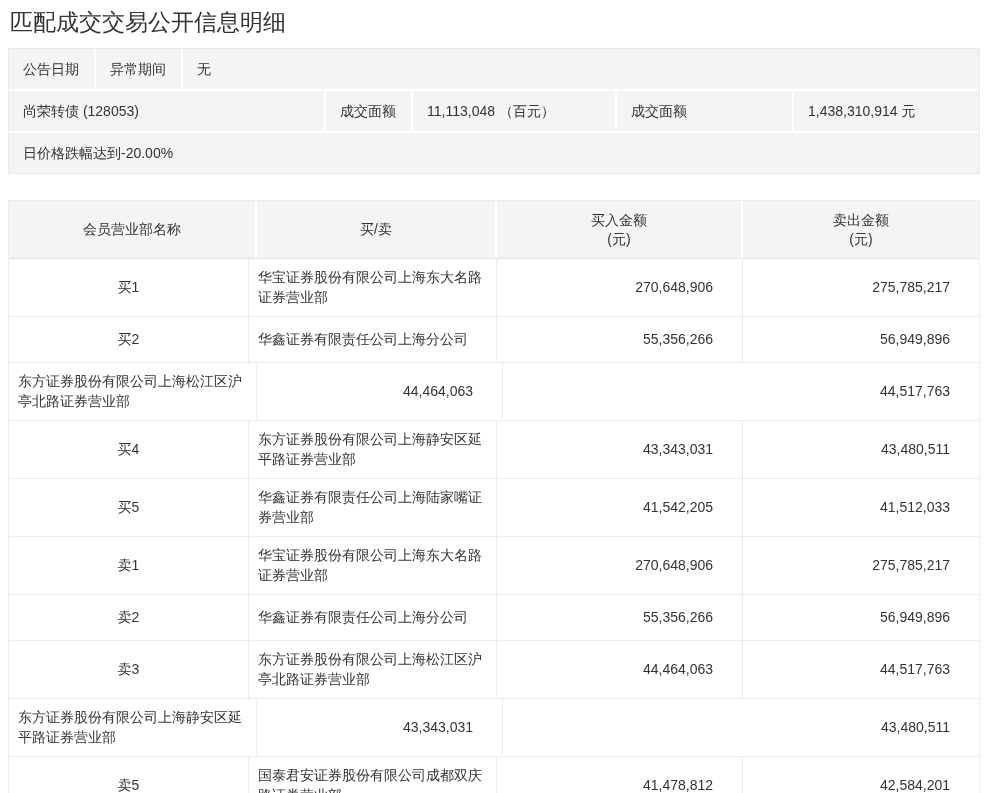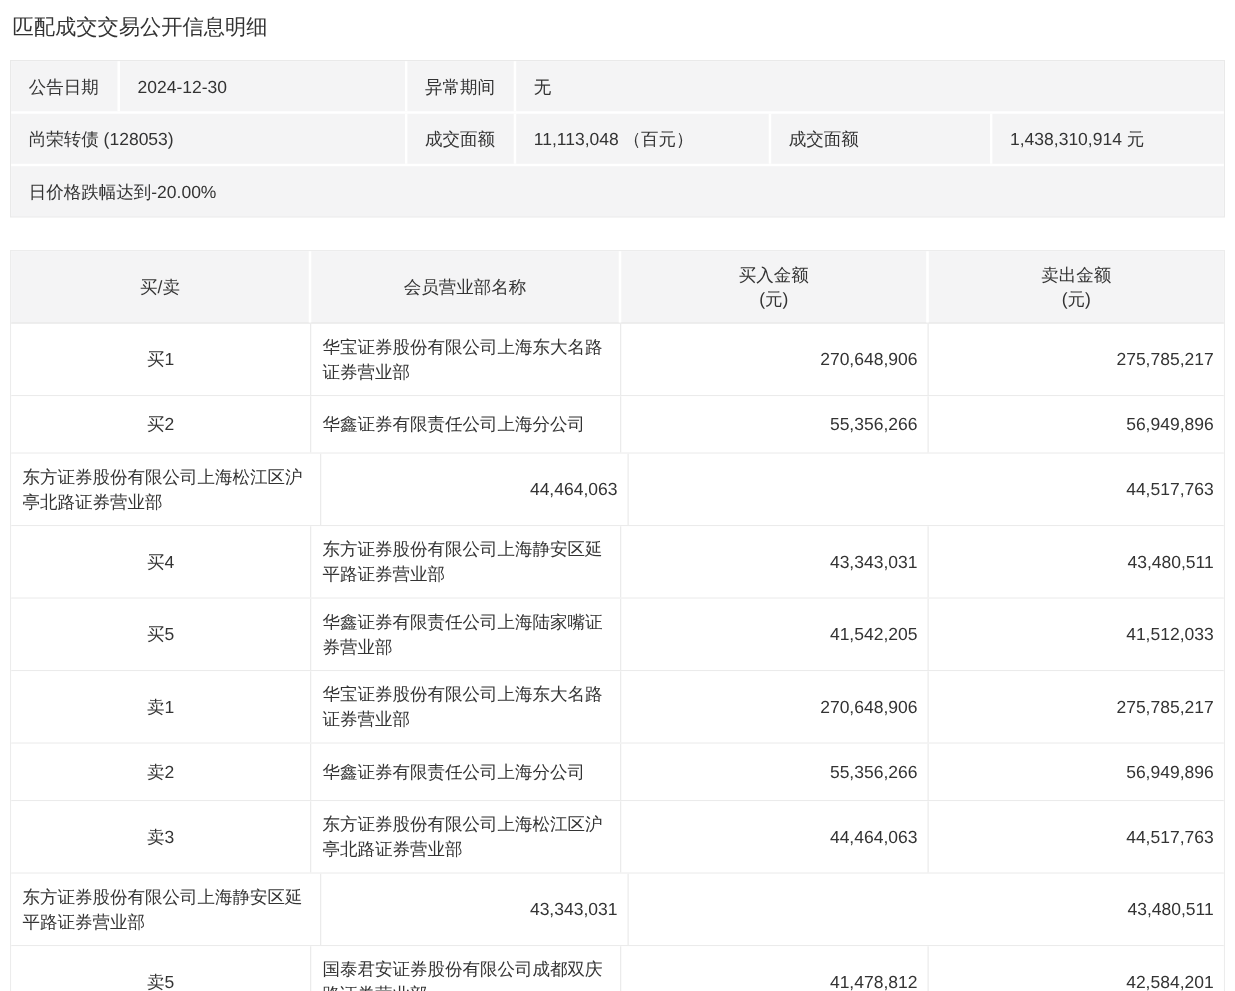--- a/index.html
+++ b/index.html
@@ -8,21 +8,21 @@
     height: 793px;
     overflow: hidden;
     background: #ffffff;
     font-family: "Liberation Sans", "DejaVu Sans", sans-serif;
     color: #333333;
     font-size: 14px;
   }
   .page { padding: 12px 8px 0 8px; }
 
   .page-title {
-    font-size: 17px;
+    font-size: 23px;
     font-weight: normal;
     color: #333333;
     margin: 0 0 16px 2px;
     line-height: 20px;
   }
 
   
   .info-panel {
     border: 1px solid #e9e9e9;
     background: #ffffff;
@@ -91,52 +91,51 @@
     border-right: 1px solid #ebebeb;
   }
   .td:last-child { border-right: none; }
 
   .c-side   { width: 240px; align-items: center; text-align: center; }
   .c-member { width: 248px; }
   .c-buy    { width: 246px; }
   .c-sell   { flex: 1; }
 
   .td.c-member { padding-left: 9px; padding-right: 4px; text-align: left; }
-  .td.c-buy, .td.c-sell { align-items: flex-end; text-align: right; padding-right: 8px; }
+  .td.c-buy, .td.c-sell { align-items: flex-end; text-align: right; padding-right: 29px; }
 </style>
 </head>
 <body>
 
 <div class="page">
 
   <h1 class="page-title">匹配成交交易公开信息明细</h1>
 
   <div class="info-panel">
     <div class="info-row">
       <div class="info-cell w-label">公告日期</div>
-      <div class="info-cell w-r1v">2024-12-30</div>
       <div class="info-cell w-label">异常期间</div>
       <div class="info-cell">无</div>
     </div>
     <div class="info-row">
       <div class="info-cell w-r2c1">尚荣转债 (128053)</div>
       <div class="info-cell w-label">成交面额</div>
       <div class="info-cell w-r2v1">11,113,048 （百元）</div>
       <div class="info-cell w-r2l2">成交面额</div>
       <div class="info-cell">1,438,310,914 元</div>
     </div>
     <div class="info-row">
       <div class="info-cell">日价格跌幅达到-20.00%</div>
     </div>
   </div>
 
   <div class="trade-table">
     <div class="thead">
+      <div class="th c-member">会员营业部名称</div>
       <div class="th c-side">买/卖</div>
-      <div class="th c-member">会员营业部名称</div>
       <div class="th c-buy">
         <span>买入金额</span>
         <span>(元)</span>
       </div>
       <div class="th c-sell">
         <span>卖出金额</span>
         <span>(元)</span>
       </div>
     </div>
 

